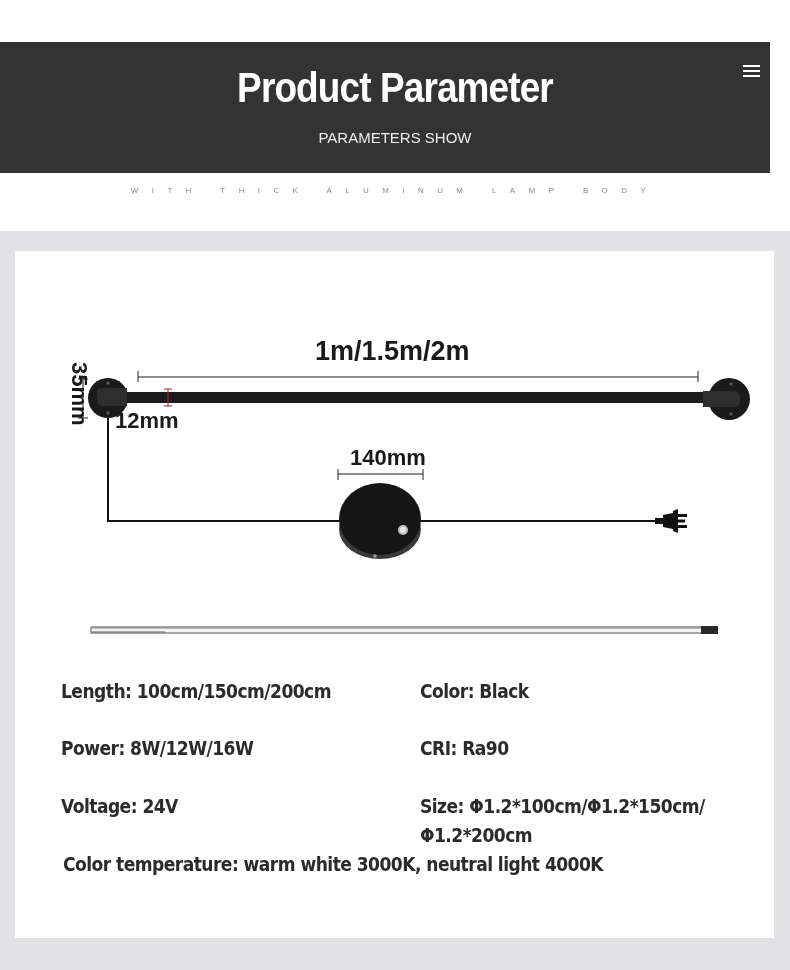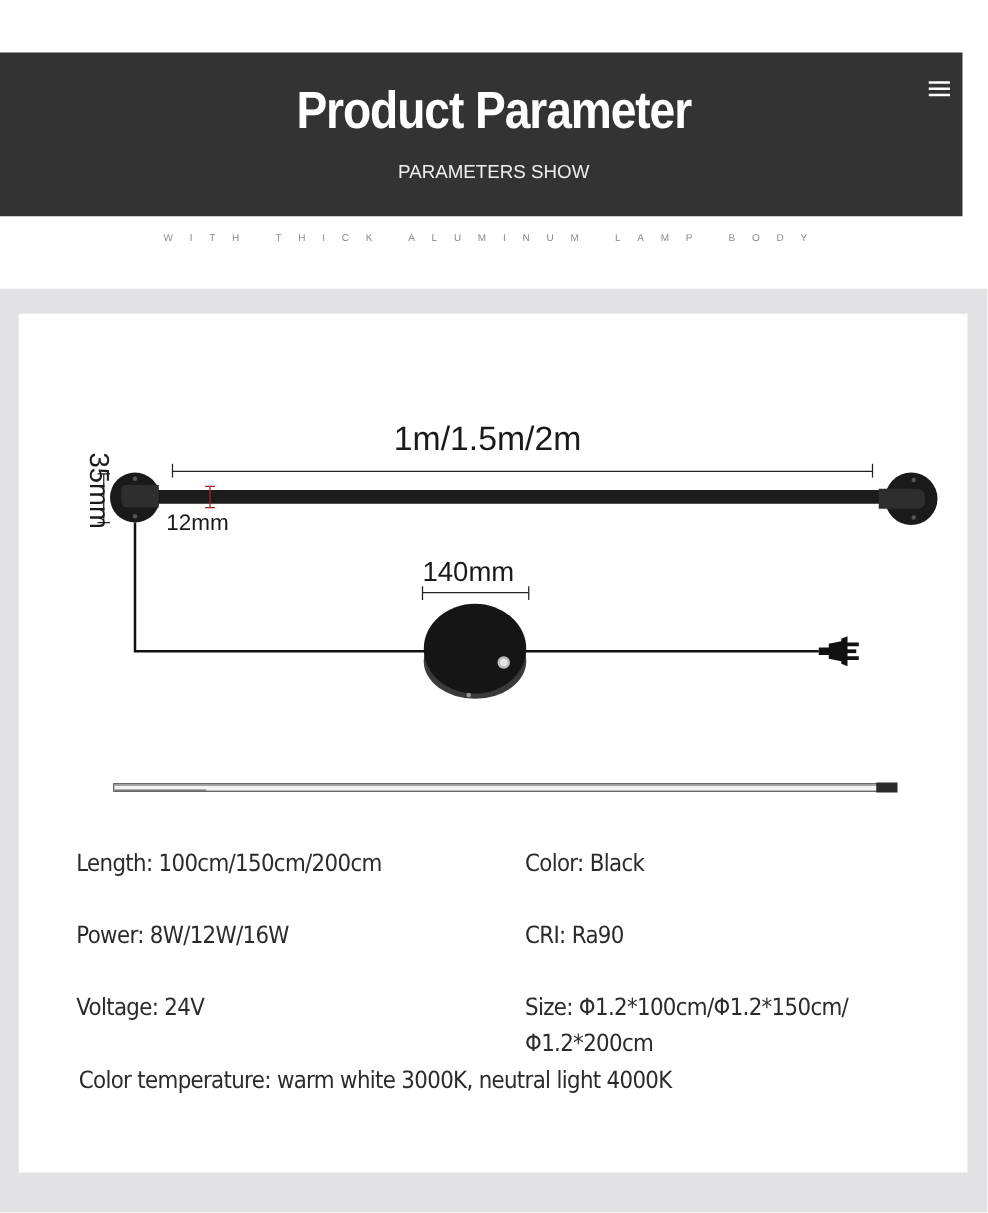--- a/index.html
+++ b/index.html
@@ -41,20 +41,21 @@
       letter-spacing: 13.4px; white-space: nowrap;
     }
 
     .gray-bg {
       position: absolute; left: 0; top: 231px; width: 790px; height: 739px;
       background: #e2e2e4;
     }
     .card {
       position: absolute; left: 15px; top: 251px; width: 759px; height: 687px;
       background: #ffffff;
+      font-weight: bold;
     }
 
     .diagram { position: absolute; left: 0; top: 0; }
 
     .dim-label {
       position: absolute; color: #1a1a1a;
       font-family: "Liberation Sans", sans-serif; white-space: nowrap;
     }
 
     .spec {
@@ -147,22 +148,22 @@
     <g>
       <rect x="76" y="376" width="626" height="6" fill="#f4f4f4" stroke="#555" stroke-width="1"></rect>
       <line x1="77" y1="377" x2="696" y2="377" stroke="#888" stroke-width="1"></line>
       <line x1="77" y1="381" x2="150" y2="381" stroke="#666" stroke-width="1"></line>
       <rect x="686" y="375" width="17" height="8" fill="#2a2a2a"></rect>
     </g>
   </svg>
 
   <div class="dim-label" style="left:300px; top:85px; font-size:27px;">1m/1.5m/2m</div>
   <div class="dim-label" style="left:55px; top:111px; font-size:22px; transform-origin:left top; transform: rotate(90deg) translate(0, -22px);">35mm</div>
-  <div class="dim-label" style="left:118px; top:157px; font-size:18px;">12mm</div>
-  <div class="dim-label" style="left:323px; top:194px; font-size:22px;">140mm</div>
+  <div class="dim-label" style="left:100px; top:157px; font-size:22px;">12mm</div>
+  <div class="dim-label" style="left:335px; top:194px; font-size:22px;">140mm</div>
 
   <div class="spec" style="left:46px; top:429px;">Length: 100cm/150cm/200cm</div>
   <div class="spec" style="left:405px; top:429px;">Color: Black</div>
   <div class="spec" style="left:46px; top:486px;">Power: 8W/12W/16W</div>
   <div class="spec" style="left:405px; top:486px;">CRI: Ra90</div>
   <div class="spec" style="left:46px; top:544px;">Voltage: 24V</div>
   <div class="spec" style="left:405px; top:544px;">Size: Φ1.2*100cm/Φ1.2*150cm/</div>
   <div class="spec" style="left:405px; top:573px;">Φ1.2*200cm</div>
   <div class="spec" style="left:48px; top:602px;">Color temperature: warm white 3000K, neutral light 4000K</div>
 </div>

